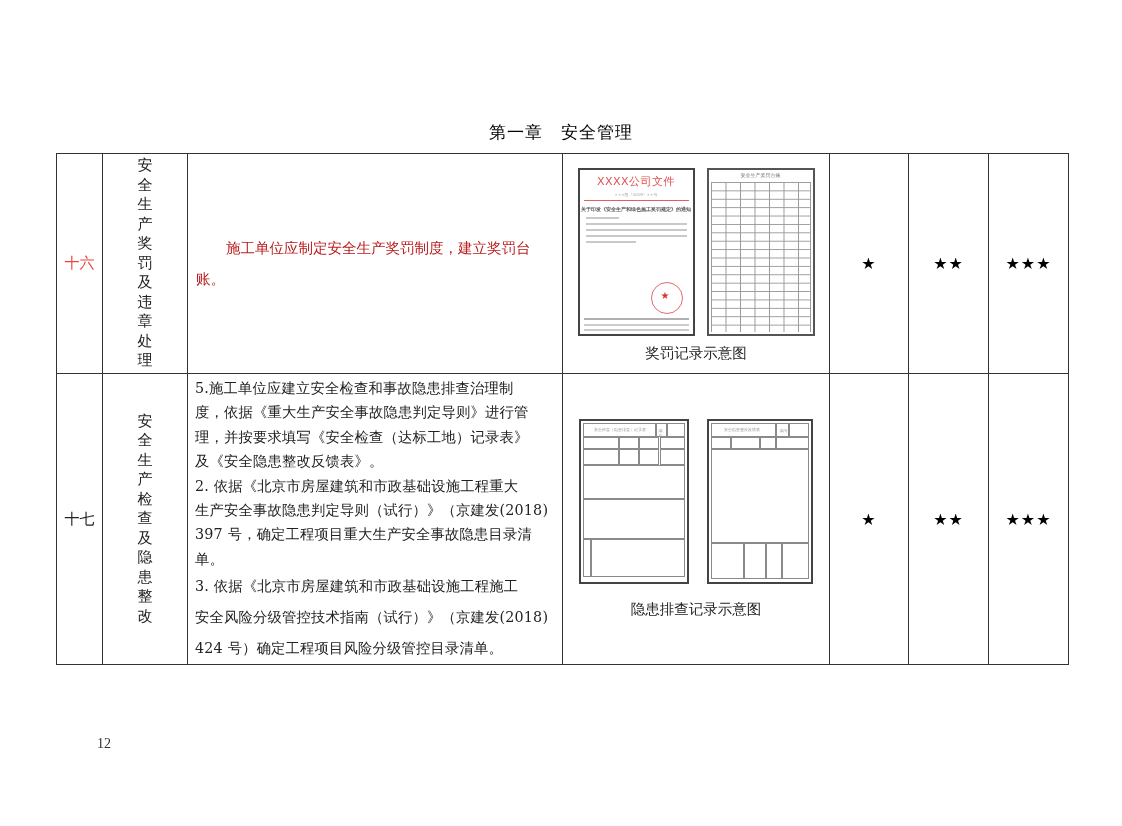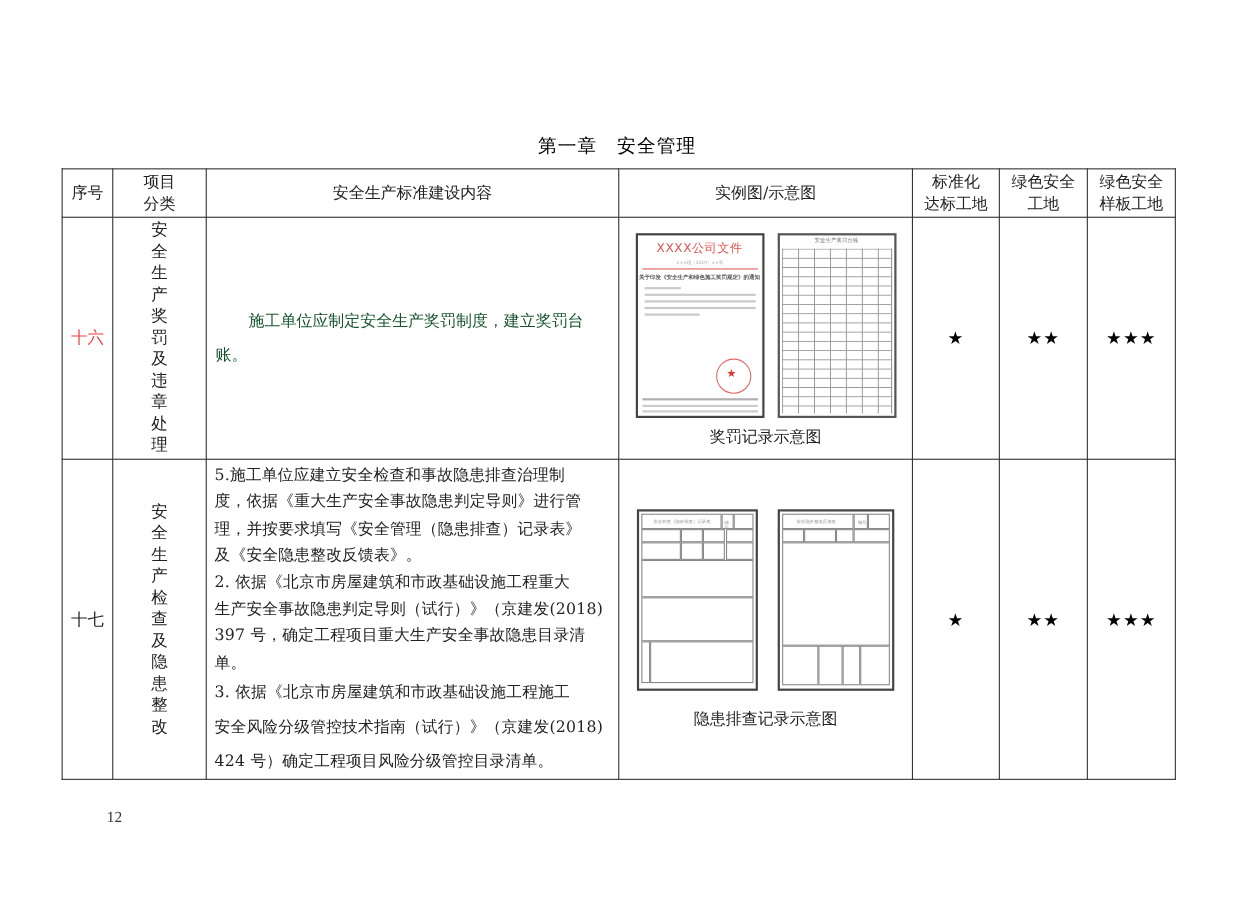--- a/index.html
+++ b/index.html
@@ -30,21 +30,21 @@
     tr.hdr { height: 44px; }
     tr.r16 { height: 220px; }
     tr.r17 { height: 287px; }
     .center { text-align: center; }
     .vertical {
       display: flex; flex-direction: column; align-items: center; justify-content: center;
       font-size: 15px; line-height: 19.5px; color: #222;
     }
     .vertical span { display: block; }
     .content16 {
-      padding: 0 8px; font-size: 14.5px; line-height: 31px; color: #14532d;
+      padding: 0 8px; font-size: 14.5px; line-height: 31px; color: #b91c1c;
     }
     .content16 .indent { display: inline-block; width: 30px; }
     .content17 {
       padding: 2px 6px 0 7px; font-size: 14.3px; line-height: 24.4px; color: #222;
       letter-spacing: 0.2px;
     }
     .content17 p { margin: 0; }
     .content17 p.wide { line-height: 31px; }
     .stars { text-align: center; font-size: 16px; letter-spacing: 1px; color: #000; }
     .img-cell { position: relative; }
@@ -96,41 +96,20 @@
   <colgroup>
     <col style="width:46px">
     <col style="width:85px">
     <col style="width:375px">
     <col style="width:267px">
     <col style="width:79px">
     <col style="width:80px">
     <col style="width:80px">
   </colgroup>
   <tbody>
-      <tr class="hdr">
-    <th>序号</th>
-    <th>
-      <div>项目</div>
-      <div>分类</div>
-    </th>
-    <th>安全生产标准建设内容</th>
-    <th>实例图/示意图</th>
-    <th>
-      <div>标准化</div>
-      <div>达标工地</div>
-    </th>
-    <th>
-      <div>绿色安全</div>
-      <div>工地</div>
-    </th>
-    <th>
-      <div>绿色安全</div>
-      <div>样板工地</div>
-    </th>
-  </tr>
 
   <tr class="r16">
     <td class="center" style="font-size:15px;color:#ef4444">十六</td>
     <td>
       <div class="vertical">
         <span>安</span>
         <span>全</span>
         <span>生</span>
         <span>产</span>
         <span>奖</span>
@@ -188,21 +167,21 @@
         <span>隐</span>
         <span>患</span>
         <span>整</span>
         <span>改</span>
       </div>
     </td>
     <td style="vertical-align:top">
       <div class="content17">
         <p>5.施工单位应建立安全检查和事故隐患排查治理制</p>
         <p>度，依据《重大生产安全事故隐患判定导则》进行管</p>
-        <p>理，并按要求填写《安全管理（隐患排查）记录表》</p>
+        <p>理，并按要求填写《安全检查（达标工地）记录表》</p>
         <p>及《安全隐患整改反馈表》。</p>
         <p>2. 依据《北京市房屋建筑和市政基础设施工程重大</p>
         <p>生产安全事故隐患判定导则（试行）》（京建发(2018)</p>
         <p>397 号，确定工程项目重大生产安全事故隐患目录清</p>
         <p>单。</p>
         <p class="wide">3. 依据《北京市房屋建筑和市政基础设施工程施工</p>
         <p class="wide">安全风险分级管控技术指南（试行）》（京建发(2018)</p>
         <p class="wide">424 号）确定工程项目风险分级管控目录清单。</p>
       </div>
     </td>

